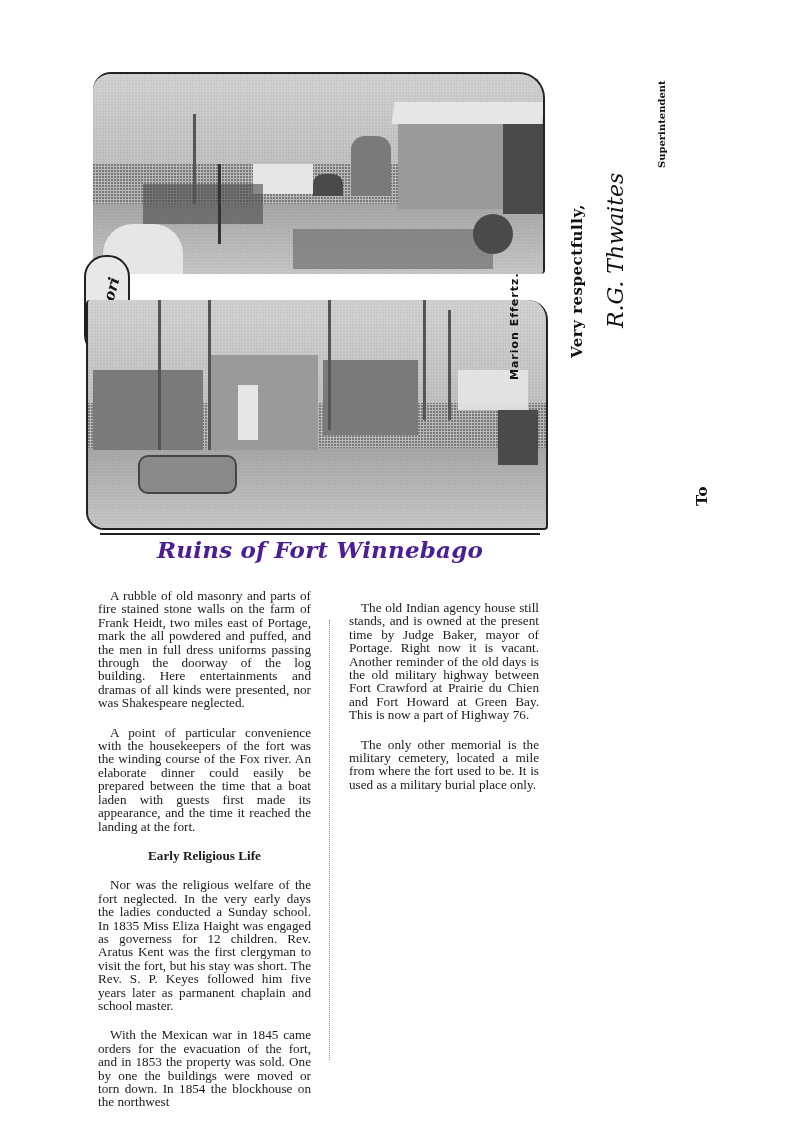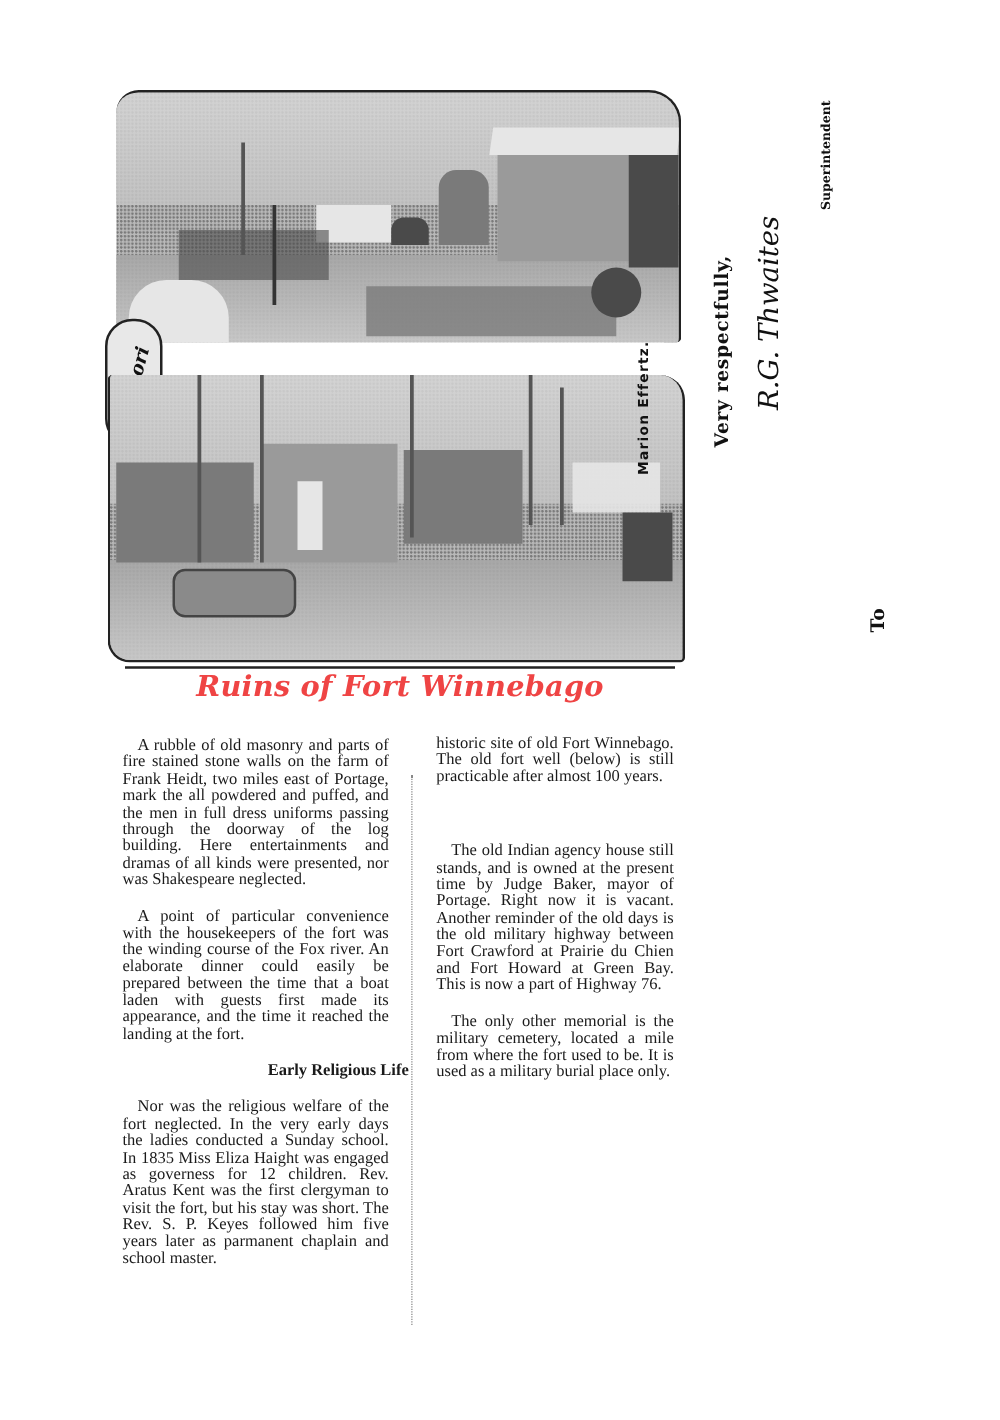--- a/index.html
+++ b/index.html
@@ -98,36 +98,36 @@
     .headline {
       position: absolute;
       left: 80px; top: 536px;
       width: 480px;
       text-align: center;
       font-family: "DejaVu Serif", serif;
       font-weight: bold;
       font-style: italic;
       font-size: 23px;
       letter-spacing: 0.2px;
-      color: #ef4444;
+      color: #4c1d95;
     }
 
     
     .col {
       position: absolute;
       font-family: "Liberation Serif", serif;
       font-size: 13.2px;
       line-height: 13.4px;
       color: #1a1a1a;
       text-align: justify;
     }
     .col p { margin: 16px; text-indent: 12px; }
     .col p.noindent { text-indent: 0; }
     .col .subhead {
-      text-align: right;
+      text-align: center;
       font-weight: bold;
       text-indent: 0;
       margin: 0;
     }
     .col-left  { left: 82px;  top: 573px; width: 245px; }
     .col-right { left: 333px; top: 571px; width: 222px; }
     .col-right .gap { height: 14px; }
     .col-divider {
       position: absolute;
       left: 329px; top: 620px;
@@ -220,26 +220,26 @@
   <div class="photo-credit">Marion Effertz.</div>
 
   <div class="headline-rule"></div>
   <div class="headline">Ruins of Fort Winnebago</div>
 
   <div class="col col-left">
     <p>A rubble of old masonry and parts of fire stained stone walls on the farm of Frank Heidt, two miles east of Portage, mark the all powdered and puffed, and the men in full dress uniforms passing through the doorway of the log building. Here entertainments and dramas of all kinds were presented, nor was Shakespeare neglected.</p>
     <p>A point of particular convenience with the housekeepers of the fort was the winding course of the Fox river. An elaborate dinner could easily be prepared between the time that a boat laden with guests first made its appearance, and the time it reached the landing at the fort.</p>
     <p class="subhead">Early Religious Life</p>
     <p>Nor was the religious welfare of the fort neglected. In the very early days the ladies conducted a Sunday school. In 1835 Miss Eliza Haight was engaged as governess for 12 children. Rev. Aratus Kent was the first clergyman to visit the fort, but his stay was short. The Rev. S. P. Keyes followed him five years later as parmanent chaplain and school master.</p>
+    <p>With the Mexican war in 1845 came orders for the evacuation of the fort, and in 1853 the property was sold. One by one the buildings were moved or torn down. In 1854 the blockhouse on the northwest</p>
   </div>
 
   <div class="col-divider"></div>
 
   <div class="col col-right">
-    <p class="noindent">historic site of old Fort Winnebago. The old fort well (below) is still practicable after almost 100 years.</p>
     <div class="gap"></div>
     <p>The old Indian agency house still stands, and is owned at the present time by Judge Baker, mayor of Portage. Right now it is vacant. Another reminder of the old days is the old military highway between Fort Crawford at Prairie du Chien and Fort Howard at Green Bay. This is now a part of Highway 76.</p>
     <p>The only other memorial is the military cemetery, located a mile from where the fort used to be. It is used as a military burial place only.</p>
   </div>
 
   <div class="closing closing-regards">Very respectfully,</div>
   <div class="closing closing-signature">R.G. Thwaites</div>
   <div class="closing closing-title">Superintendent</div>
   <div class="closing closing-to">To</div>
 

